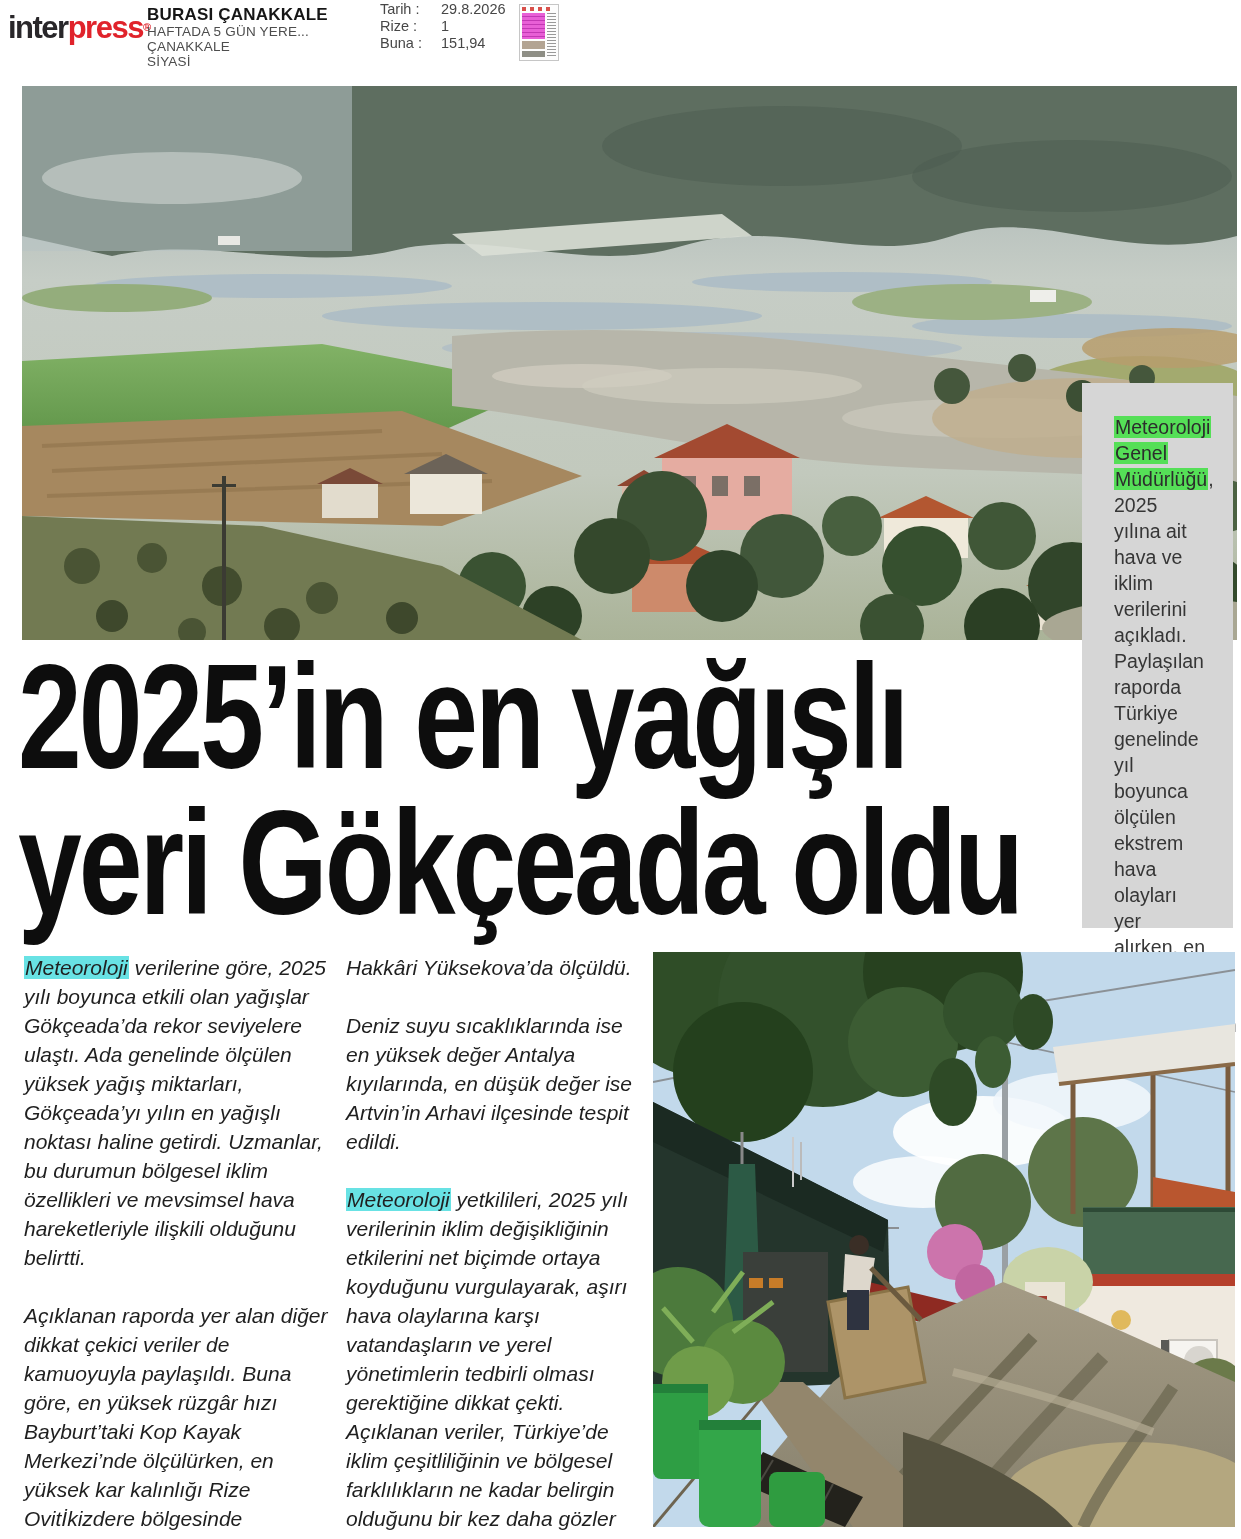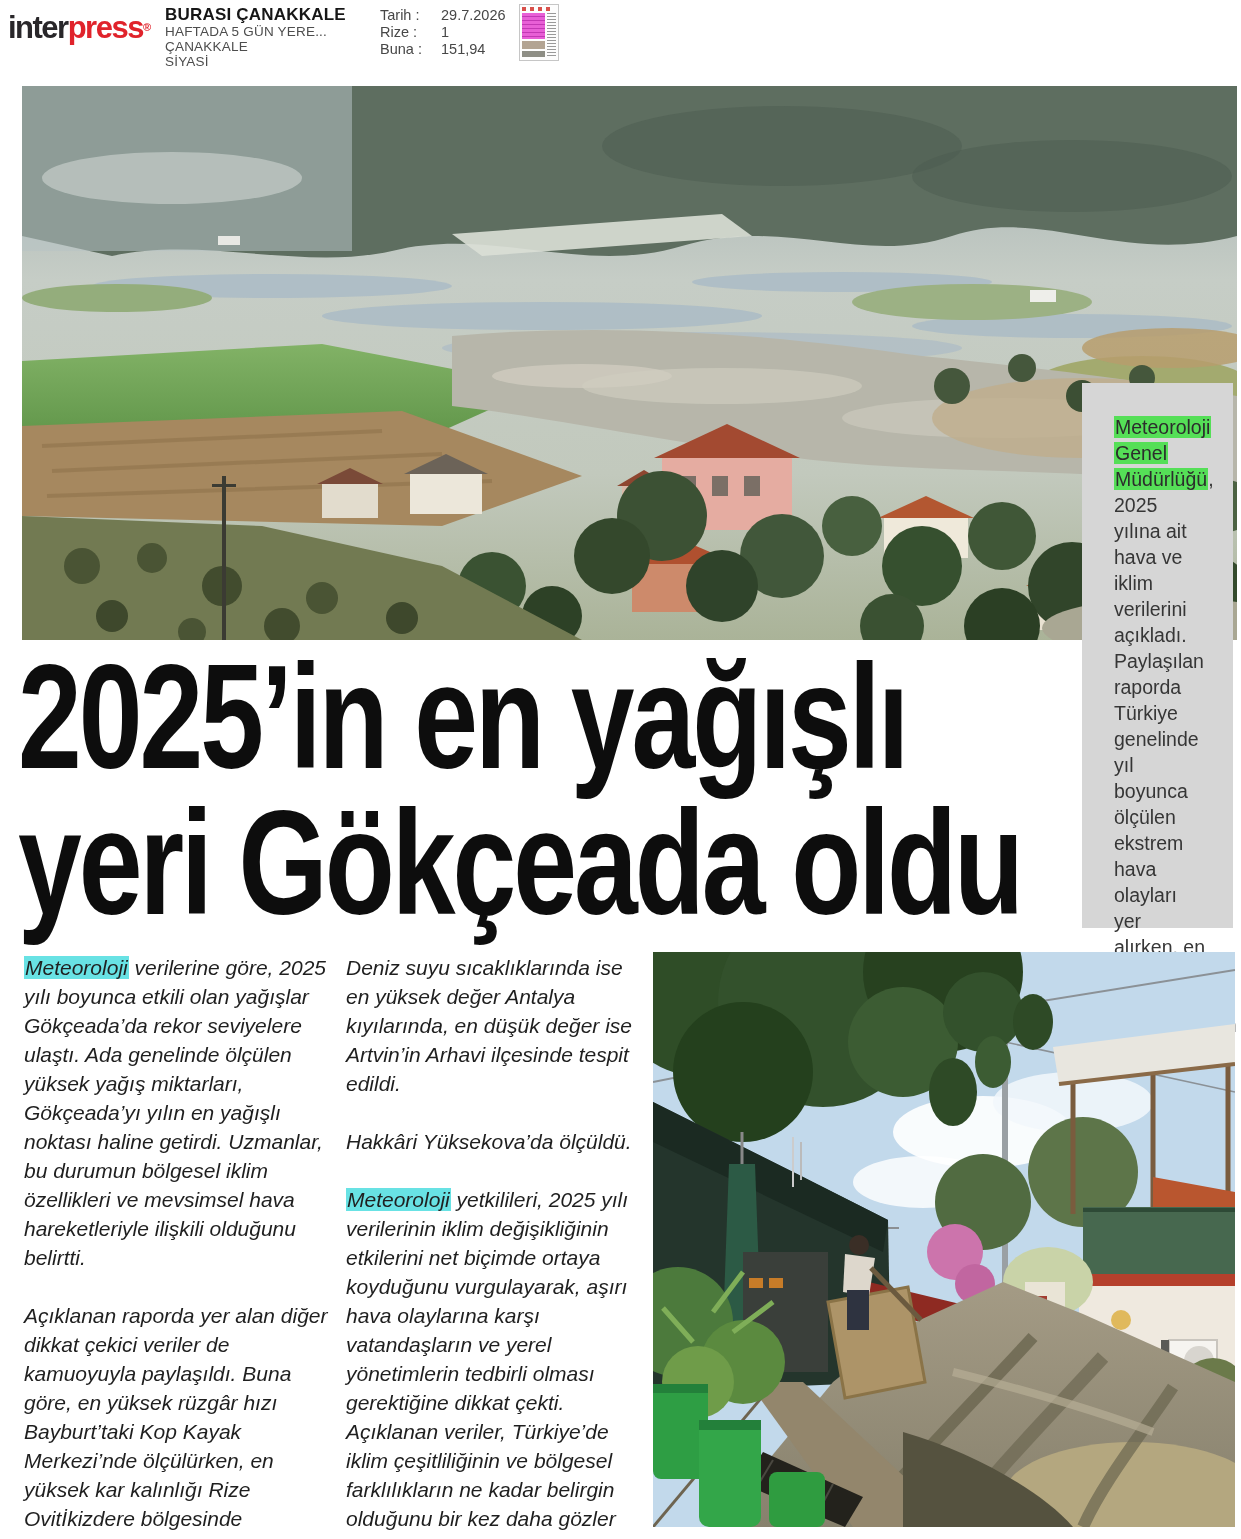--- a/index.html
+++ b/index.html
@@ -4,24 +4,24 @@
 <style>
   html,body{margin:0;padding:0;background:#fff;}
   .page{position:relative;width:1241px;height:1539px;background:#ffffff;overflow:hidden;
         font-family:"Liberation Sans",sans-serif;color:#222;}
 
   
   .logo{position:absolute;left:8px;top:12px;font-weight:bold;font-size:31px;letter-spacing:-1.5px;line-height:31px;}
   .logo .l1{color:#29272a;}
   .logo .l2{color:#e0232b;}
   .logo .lr{color:#e0232b;font-size:11px;vertical-align:top;letter-spacing:0;}
-  .pub{position:absolute;left:165px;top:6px;line-height:15px;}
+  .pub{position:absolute;left:147px;top:6px;line-height:15px;}
   .pub .name{font-weight:bold;font-size:17px;color:#161616;letter-spacing:.2px;line-height:18px;}
   .pub .sub{font-size:13.5px;color:#4d4d4d;letter-spacing:.2px;}
-  .meta{position:absolute;left:380px;top:7px;font-size:14.5px;color:#474747;line-height:17px;}
+  .meta{position:absolute;left:380px;top:1px;font-size:14.5px;color:#474747;line-height:17px;}
   .meta .row{display:flex;}
   .meta .lab{width:57px;}
   .meta .val{margin-left:4px;}
   .thumb{position:absolute;left:519px;top:4px;width:38px;height:55px;background:#fdfdfd;border:1px solid #c6c6c6;}
   .th-top{position:absolute;left:2px;top:2px;width:32px;height:4px;
           background:repeating-linear-gradient(90deg,#d8504a 0 4px,transparent 4px 8px);}
   .th-mag{position:absolute;left:2px;top:8px;width:23px;height:26px;
           background:repeating-linear-gradient(180deg,#e85fd6 0 3px,#c238b4 3px 4px);}
   .th-col{position:absolute;right:2px;top:8px;width:9px;height:44px;
           background:repeating-linear-gradient(180deg,#9a9a9a 0 1px,transparent 1px 3px);}
@@ -65,21 +65,21 @@
   <div class="pub">
     <div class="name">BURASI ÇANAKKALE</div>
     <div class="sub">HAFTADA 5 GÜN YERE...</div>
     <div class="sub">ÇANAKKALE</div>
     <div class="sub">SİYASİ</div>
   </div>
 
   <div class="meta">
     <div class="row">
       <span class="lab">Tarih :</span>
-      <span class="val">29.7.2026</span>
+      <span class="val">29.8.2026</span>
     </div>
     <div class="row">
       <span class="lab">Rize :</span>
       <span class="val">1</span>
     </div>
     <div class="row">
       <span class="lab">Buna :</span>
       <span class="val">151,94</span>
     </div>
   </div>
@@ -213,22 +213,22 @@
     <span class="hl-line">2025’in en yağışlı</span>
     <span class="hl-line">yeri Gökçeada oldu</span>
   </h1>
 
   <div class="col col1">
     <p><mark>Meteoroloji</mark><span> verilerine göre, 2025 yılı boyunca etkili olan yağışlar Gökçeada’da rekor seviyelere ulaştı. Ada genelinde ölçülen yüksek yağış miktarları, Gökçeada’yı yılın en yağışlı noktası haline getirdi. Uzmanlar, bu durumun bölgesel iklim özellikleri ve mevsimsel hava hareketleriyle ilişkili olduğunu belirtti.</span></p>
     <p>Açıklanan raporda yer alan diğer dikkat çekici veriler de kamuoyuyla paylaşıldı. Buna göre, en yüksek rüzgâr hızı Bayburt’taki Kop Kayak Merkezi’nde ölçülürken, en yüksek kar kalınlığı Rize Ovitİkizdere bölgesinde kaydedildi. En sıcak gün Şırnak’ın Silopi ilçesinde yaşanırken, en soğuk gün ise</p>
   </div>
 
   <div class="col col2">
+    <p>Hakkâri Yüksekova’da ölçüldü.</p>
     <p>Deniz suyu sıcaklıklarında ise en yüksek değer Antalya kıyılarında, en düşük değer ise Artvin’in Arhavi ilçesinde tespit edildi.</p>
-    <p>Hakkâri Yüksekova’da ölçüldü.</p>
     <p class="tight"><mark>Meteoroloji</mark><span> yetkilileri, 2025 yılı verilerinin iklim değişikliğinin etkilerini net biçimde ortaya koyduğunu vurgulayarak, aşırı hava olaylarına karşı vatandaşların ve yerel yönetimlerin tedbirli olması gerektiğine dikkat çekti. Açıklanan veriler, Türkiye’de iklim çeşitliliğinin ve bölgesel farklılıkların ne kadar belirgin olduğunu bir kez daha gözler önüne serdi.</span></p>
 
   </div>
 
   <div class="photo2">
     <svg viewBox="0 0 582 575" preserveAspectRatio="none">
       <defs>
         <linearGradient id="mud" x1="0" y1="0" x2="0" y2="1">
           <stop offset="0" stop-color="#a49b85"></stop>
             <stop offset="1" stop-color="#87816d"></stop>

